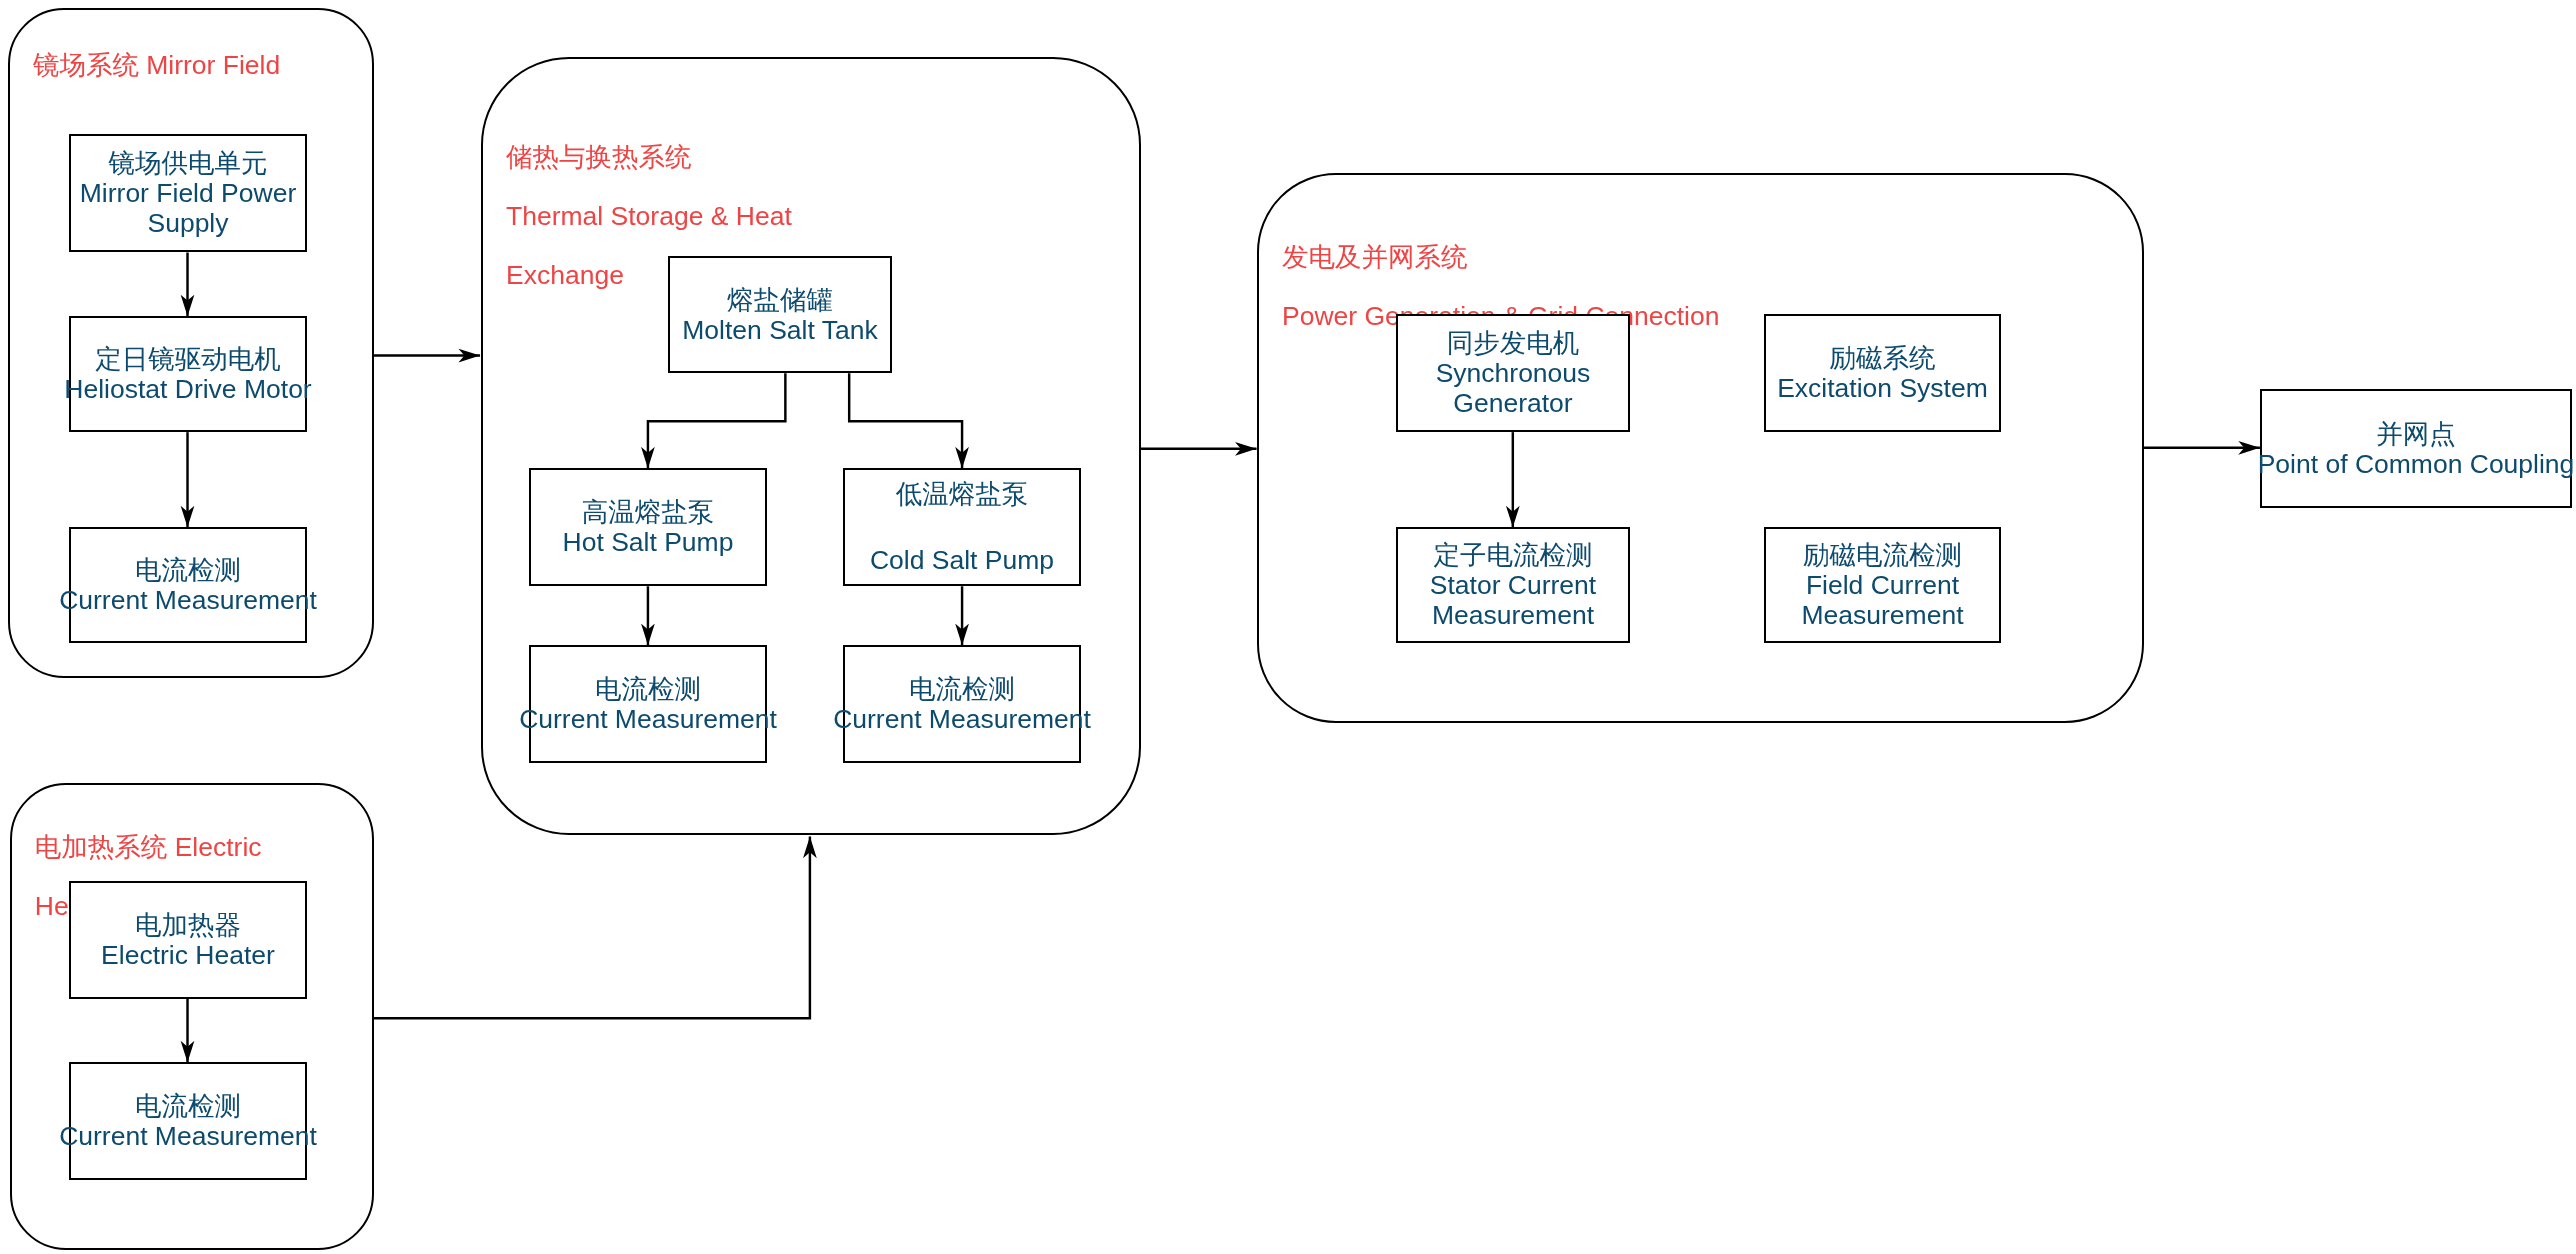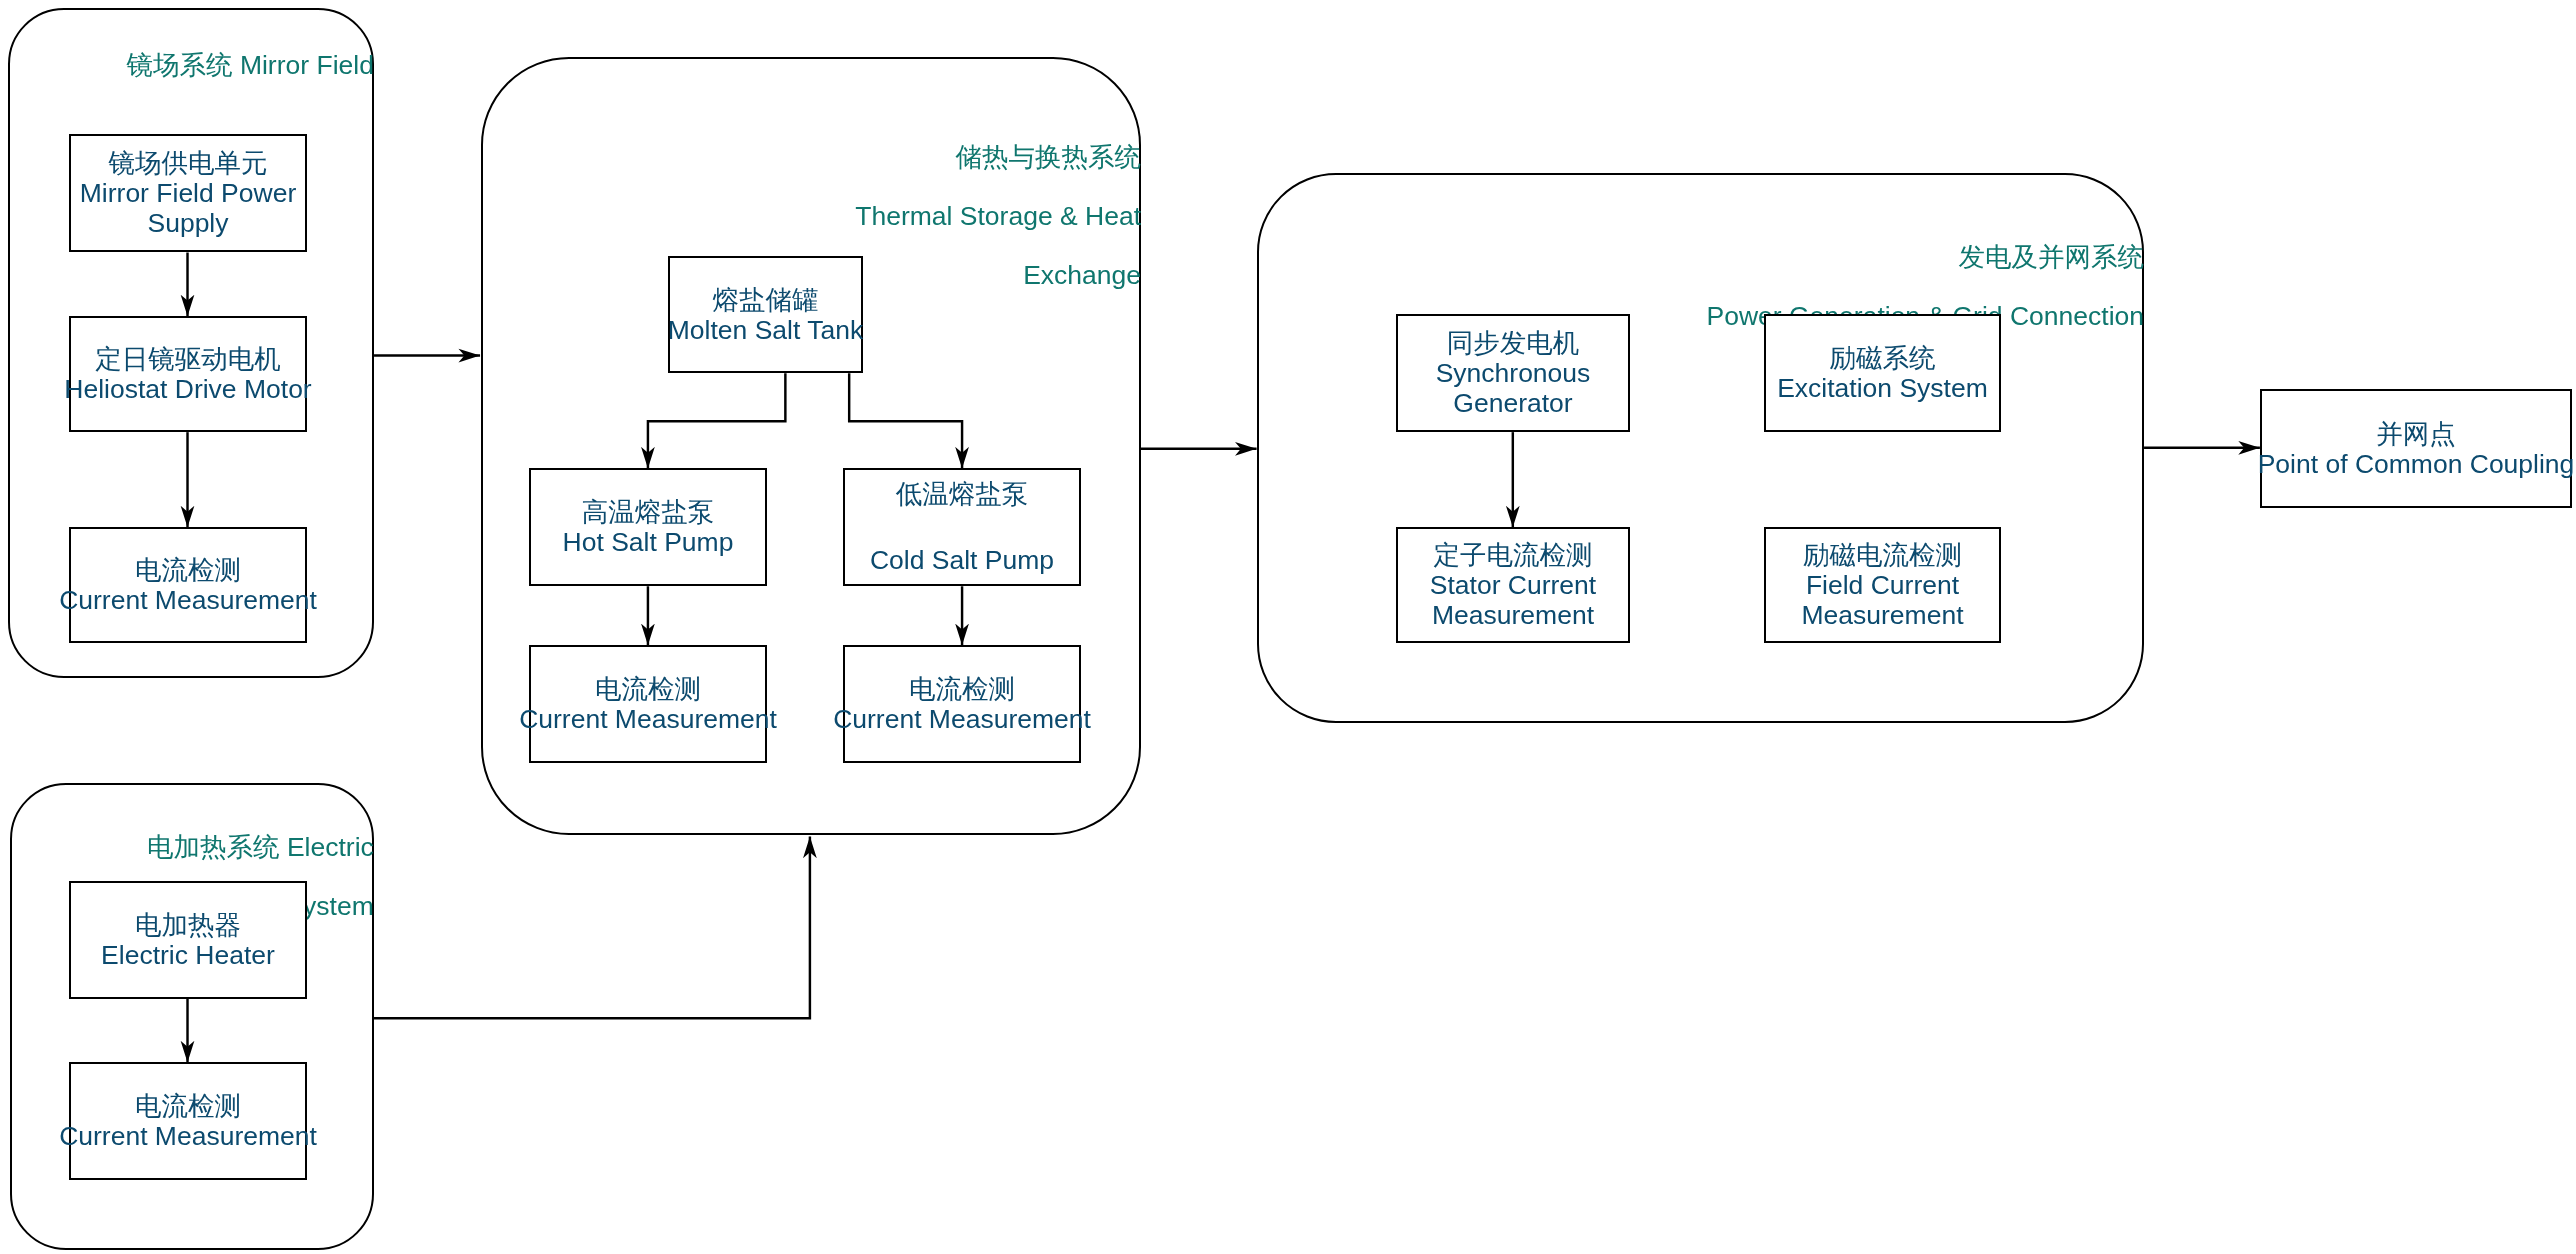--- a/index.html
+++ b/index.html
@@ -11,25 +11,26 @@
     color:#000000;
   }
   .container-shape{
     position:absolute;
     box-sizing:border-box;
     background:#ffffff;
     border:2px solid #000000;
   }
   .container-title{
     position:absolute;
-    text-align:right;
+    text-align:left;
     font-size:26.5px;
     line-height:29.5px;
     white-space:pre-line;
-    color:#0f766e;
+    color:#ef4444;
+    margin-left:25px;
   }
   .node{
     position:absolute;
     box-sizing:border-box;
     background:#ffffff;
     border:2.9px solid #000000;
     display:flex;
     flex-direction:column;
     align-items:center;
     justify-content:center;
@@ -113,21 +114,21 @@
 
   <div class="node" style="left:69px;top:881px;width:238px;height:118px;">
     <div>电加热器</div>
     <div>Electric Heater</div>
   </div>
   <div class="node" style="left:69px;top:1062px;width:238px;height:118px;">
     <div>电流检测</div>
     <div>Current Measurement</div>
   </div>
 
-  <div class="node" style="left:668px;top:256px;width:195px;height:117px;">
+  <div class="node" style="left:668px;top:256px;width:224px;height:117px;">
     <div>熔盐储罐</div>
     <div>Molten Salt Tank</div>
   </div>
   <div class="node" style="left:529px;top:468px;width:238px;height:118px;">
     <div>高温熔盐泵</div>
     <div>Hot Salt Pump</div>
   </div>
   <div class="node" style="left:843px;top:468px;width:238px;height:118px;gap:36px;">
     <div>低温熔盐泵</div>
     <div>Cold Salt Pump</div>

